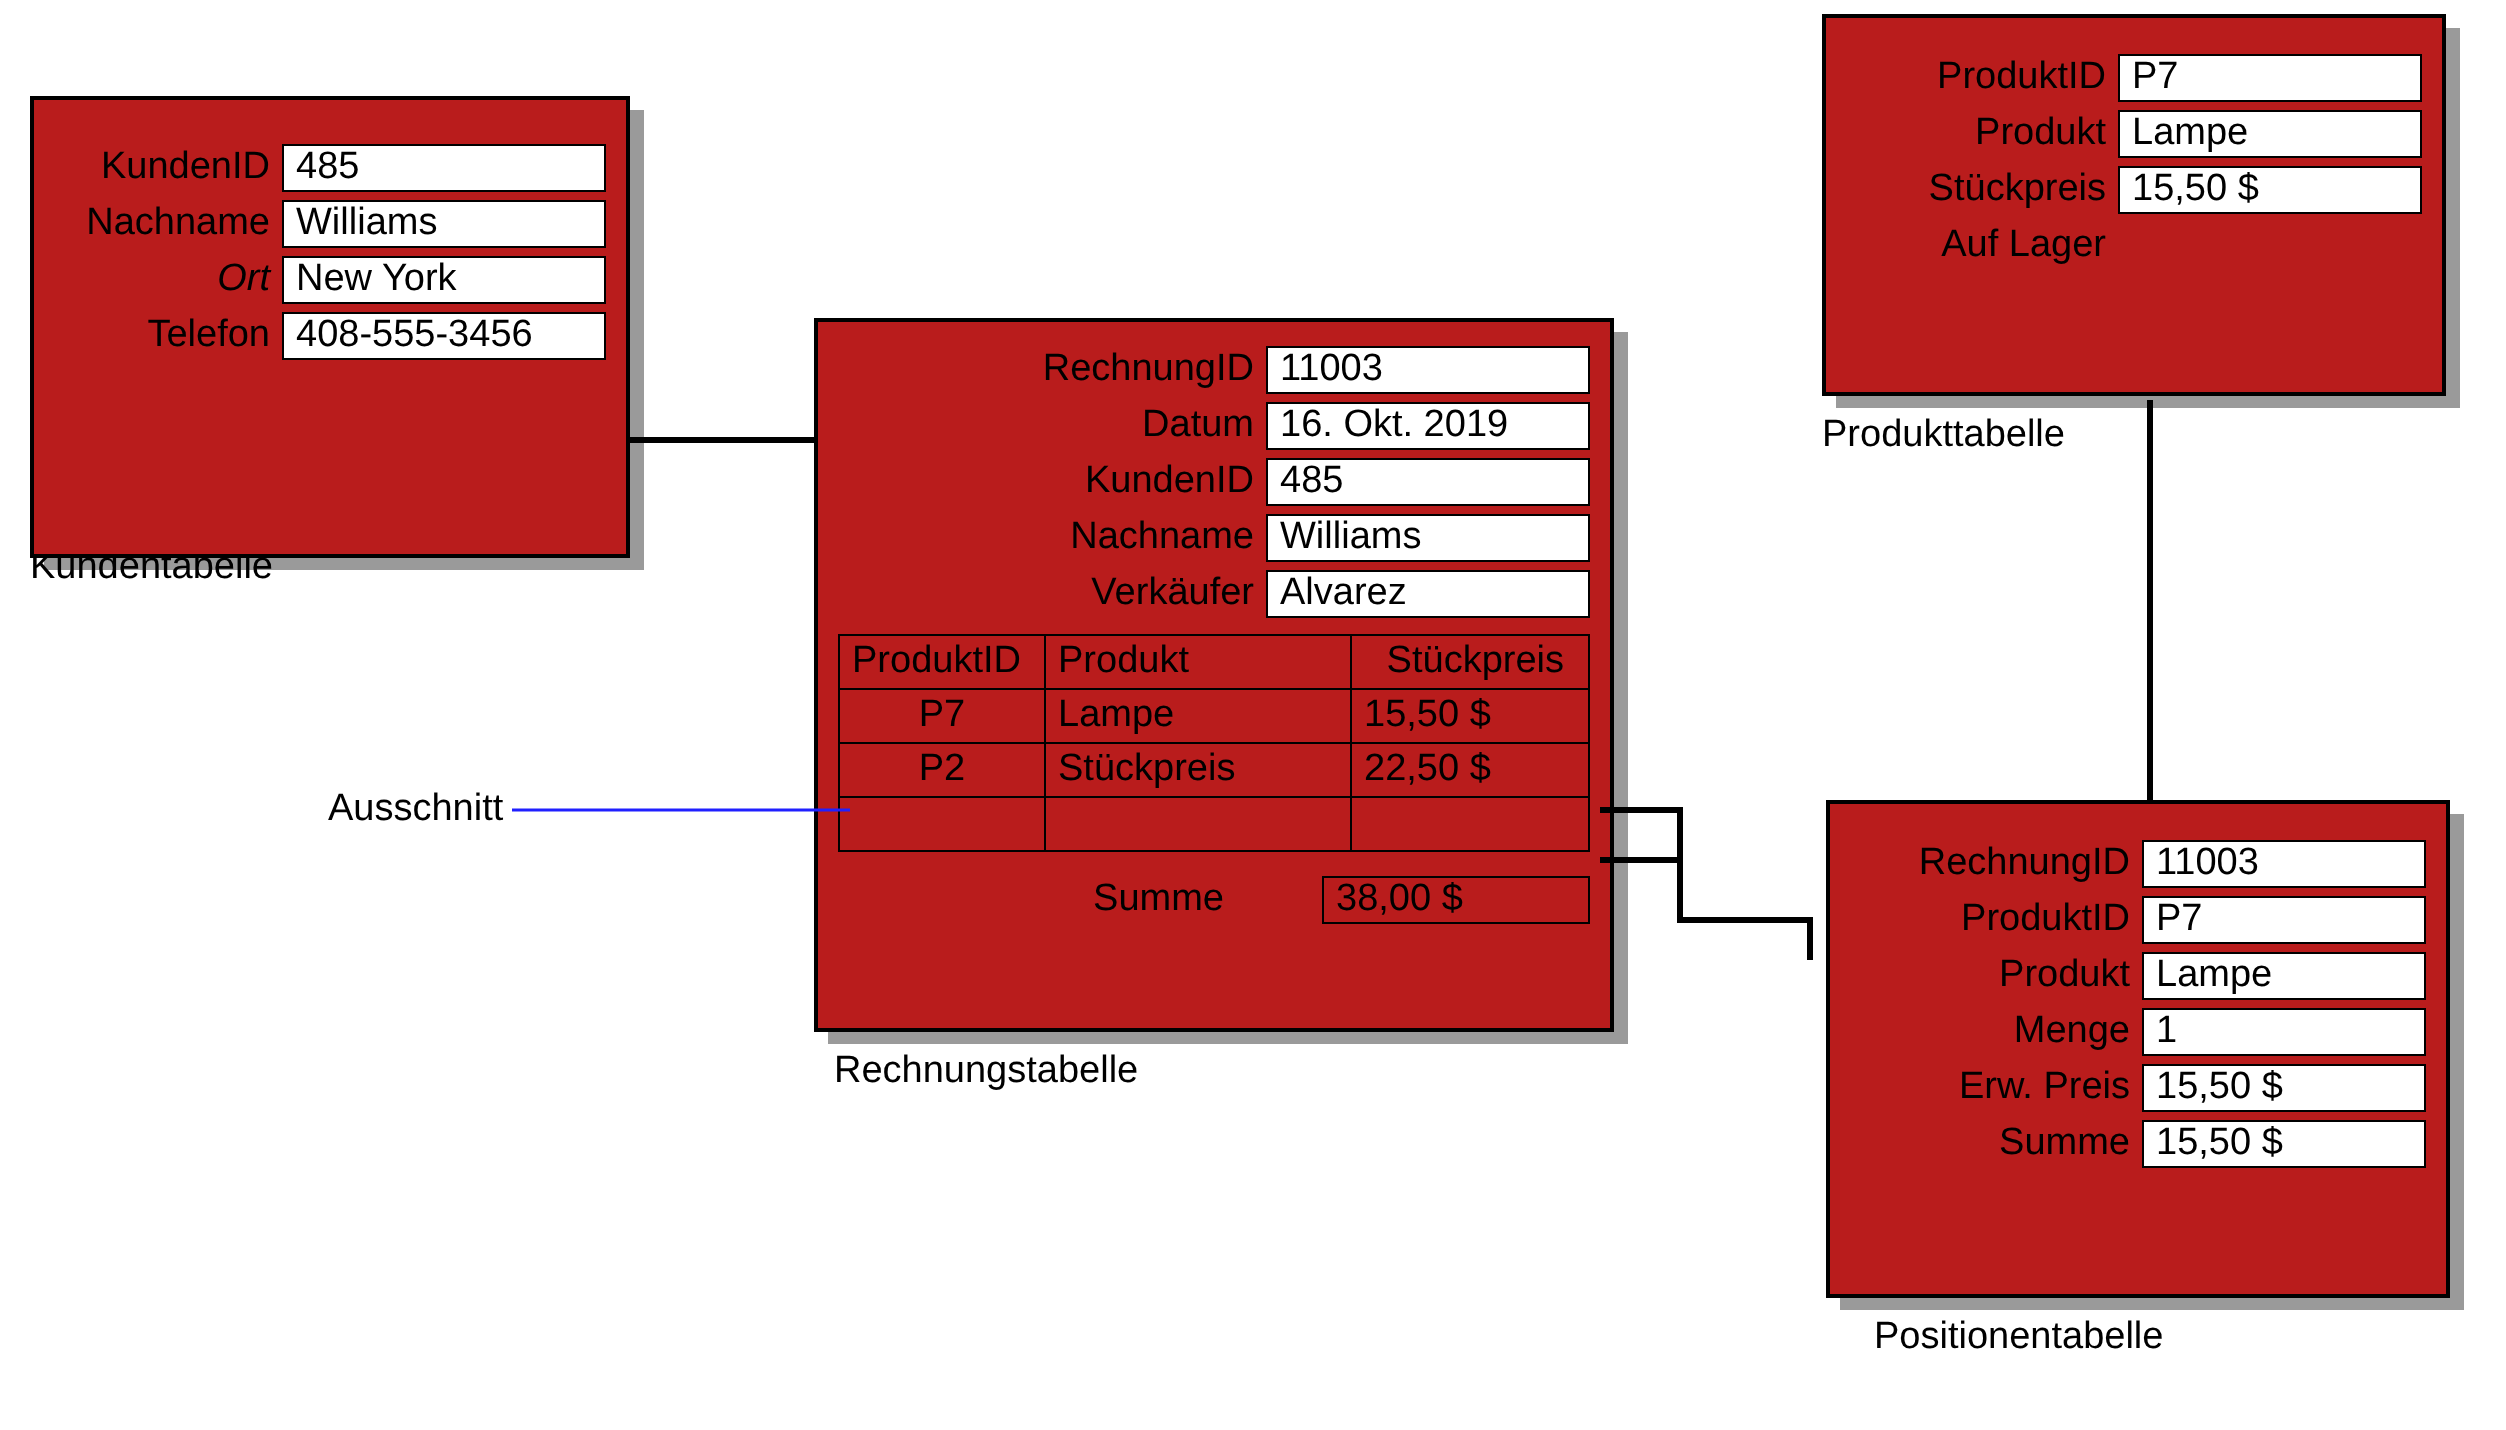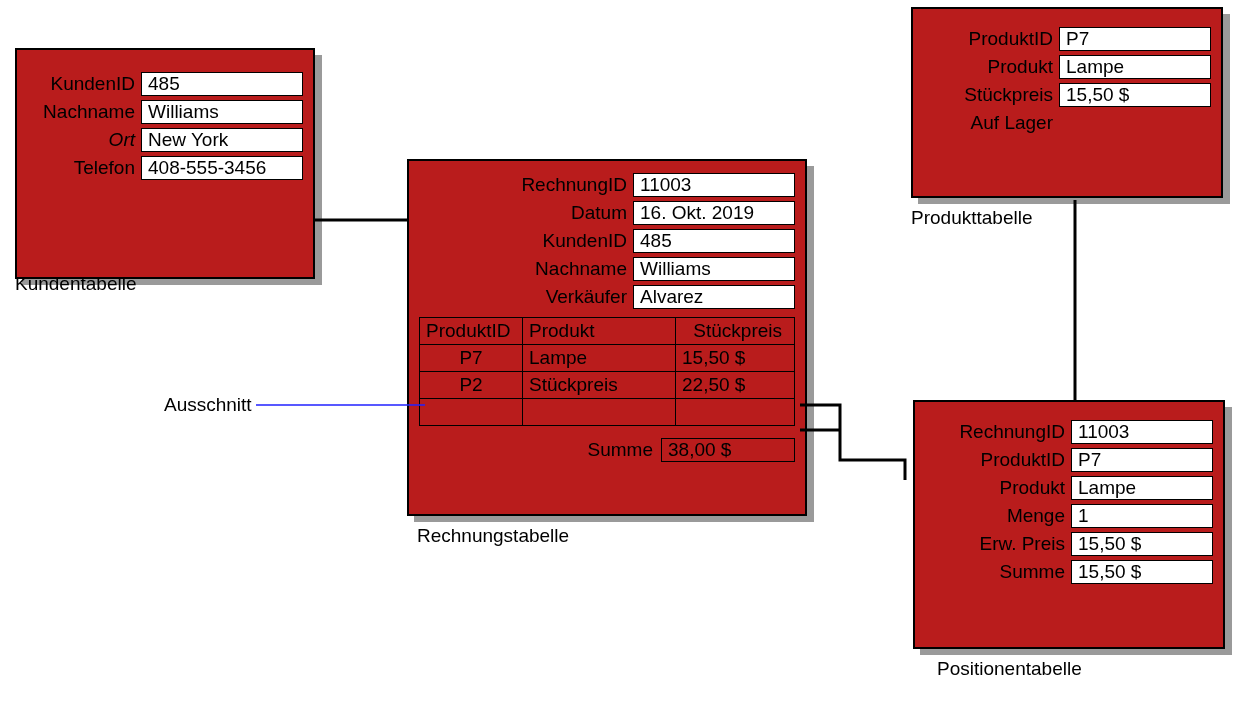--- a/index.html
+++ b/index.html
@@ -74,21 +74,21 @@
   .subtab .c2 { width: 140px; padding: 0 6px; border-right: 1px solid #000;}
   .subtab .c3 { width: 100px; padding: 0 6px; }
   .subtab .hdr { border-bottom: 1px solid #000;}
   .subtab .hdr .c1 { text-align: left;}
   .subtab .hdr .c3 { text-align: right;}
   .subtab .tr  { border-bottom: 1px solid #000;}
   .subtab .tr:last-child { border-bottom: none;}
   
   .sum-row { display:flex; justify-content:flex-end; align-items:center; margin-top:10px; height:28px;}
   .sum-row .sl { padding-right:8px;}
-  .sum-row .sv { width:120px; border:1px solid #000; height:22px; line-height:22px; padding:0 6px;}
+  .sum-row .sv { width:120px; border:1px solid #000; height:22px; line-height:22px; padding:0 6px;margin-left:41px;}
   
   .annot {
     position:absolute;
     font-size:19px;
   }
   svg.lines {
     position:absolute;
     left:0; top:0;
     width:1253px; height:715px;
     z-index: 5;

